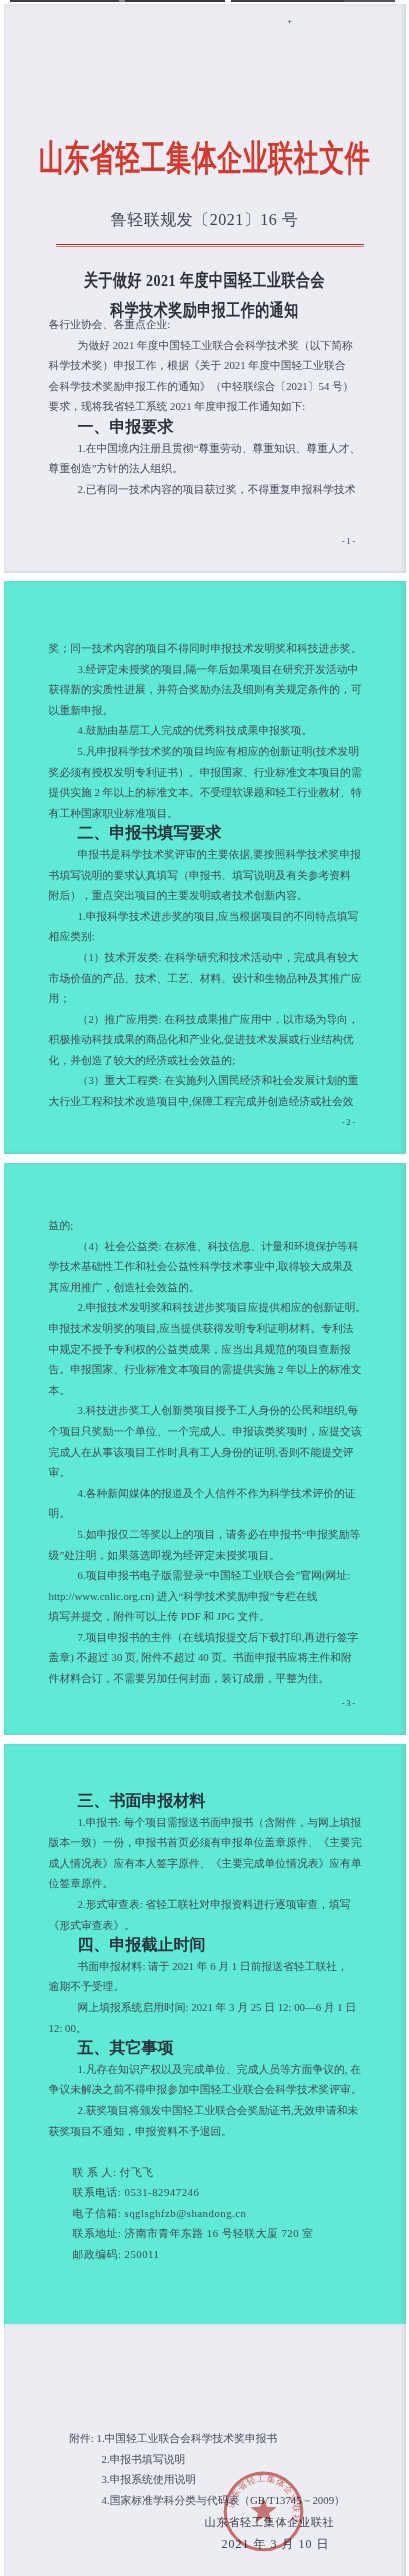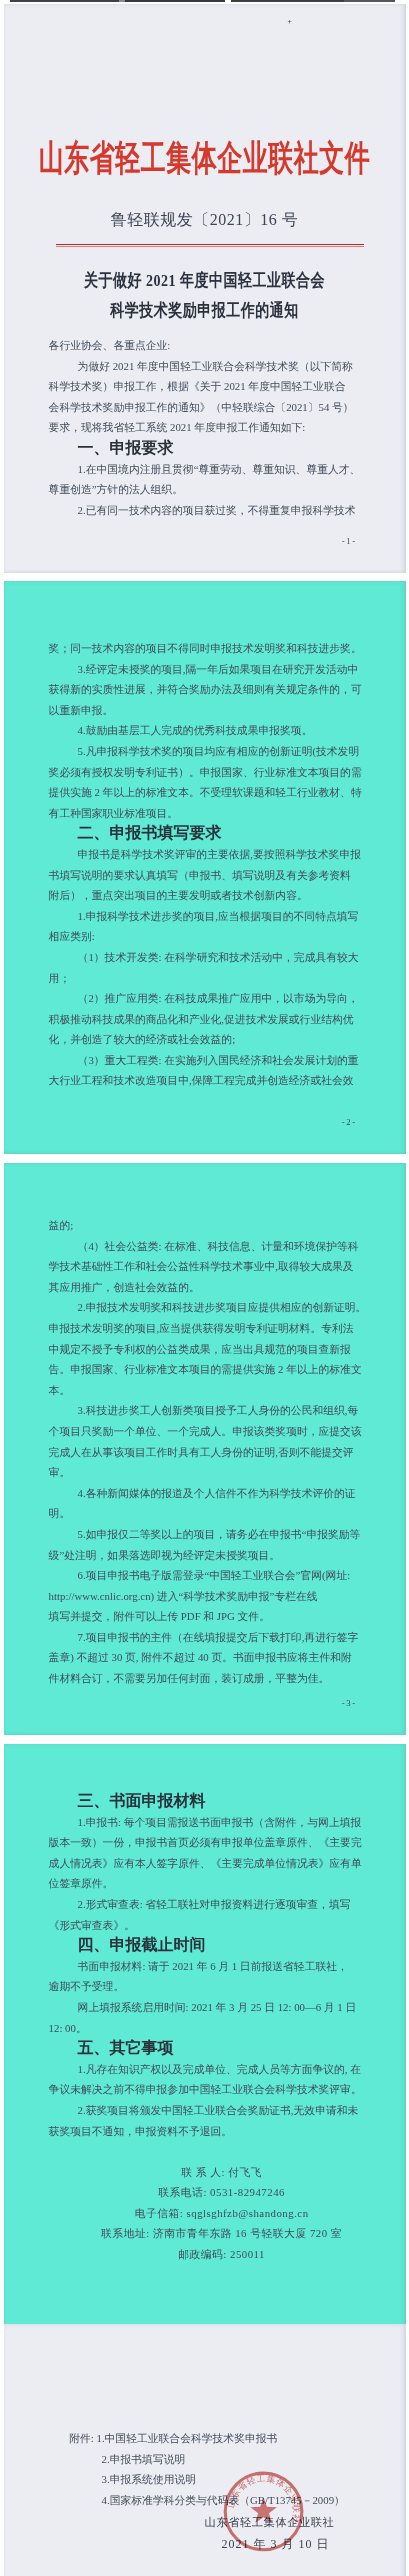--- a/index.html
+++ b/index.html
@@ -61,38 +61,38 @@
   .doc-title{
     position:absolute;top:262px;left:0;width:100%;
     text-align:center;font-weight:bold;color:#2b313d;
     font-size:14px;line-height:24px;letter-spacing:0.5px;
     transform:scaleY(1.25);transform-origin:top center;
     white-space:nowrap;
   }
   .content{
     position:absolute;left:45px;width:322px;color:#414a59;
   }
-  #page1 .content{top:331px;}
+  #page1 .content{top:310px;}
   #page2 .content{top:57px;}
   #page3 .content{top:52px;}
   #page4 .content{top:47px;}
   #page5 .content{top:69px;}
 
   .line{
     height:20.6px;line-height:20.6px;
     font-size:10.8px;white-space:nowrap;
   }
   .ln-flush{}
   .ln-indent{padding-left:29px;}
   .ln-heading{
     padding-left:29px;font-weight:bold;
     font-family:"Liberation Sans","DejaVu Sans",sans-serif;
     color:#2a303c;font-size:16px;
   }
-  .ln-contact{padding-left:24px;letter-spacing:0.5px;text-align:center;}
+  .ln-contact{padding-left:24px;letter-spacing:0.5px;}
   .ln-attach1{padding-left:20.6px;margin-top:35px;}
   .ln-attach2{padding-left:53px;}
   .ln-blank{height:20.6px;}
 
   .page-number{
     position:absolute;right:49px;bottom:27px;
     font-size:8.8px;letter-spacing:1.5px;color:#3f4655;
   }
   .sign-name{
     position:absolute;top:191px;left:201px;
@@ -154,20 +154,21 @@
         <div class="line ln-flush">奖必须有授权发明专利证书）。申报国家、行业标准文本项目的需</div>
         <div class="line ln-flush">提供实施 2 年以上的标准文本。不受理软课题和轻工行业教材、特</div>
         <div class="line ln-flush">有工种国家职业标准项目。</div>
         <div class="line ln-heading">二、申报书填写要求</div>
         <div class="line ln-indent">申报书是科学技术奖评审的主要依据,要按照科学技术奖申报</div>
         <div class="line ln-flush">书填写说明的要求认真填写（申报书、填写说明及有关参考资料</div>
         <div class="line ln-flush">附后），重点突出项目的主要发明或者技术创新内容。</div>
         <div class="line ln-indent">1.申报科学技术进步奖的项目,应当根据项目的不同特点填写</div>
         <div class="line ln-flush">相应类别:</div>
         <div class="line ln-indent">（1）技术开发类: 在科学研究和技术活动中，完成具有较大</div>
+        <div class="line ln-flush">市场价值的产品、技术、工艺、材料、设计和生物品种及其推广应</div>
         <div class="line ln-flush">用；</div>
         <div class="line ln-indent">（2）推广应用类: 在科技成果推广应用中，以市场为导向，</div>
         <div class="line ln-flush">积极推动科技成果的商品化和产业化,促进技术发展或行业结构优</div>
         <div class="line ln-flush">化，并创造了较大的经济或社会效益的;</div>
         <div class="line ln-indent">（3）重大工程类: 在实施列入国民经济和社会发展计划的重</div>
         <div class="line ln-flush">大行业工程和技术改造项目中,保障工程完成并创造经济或社会效</div>
       </div>
     <div class="page-number">-2-</div>
   </div>
 

